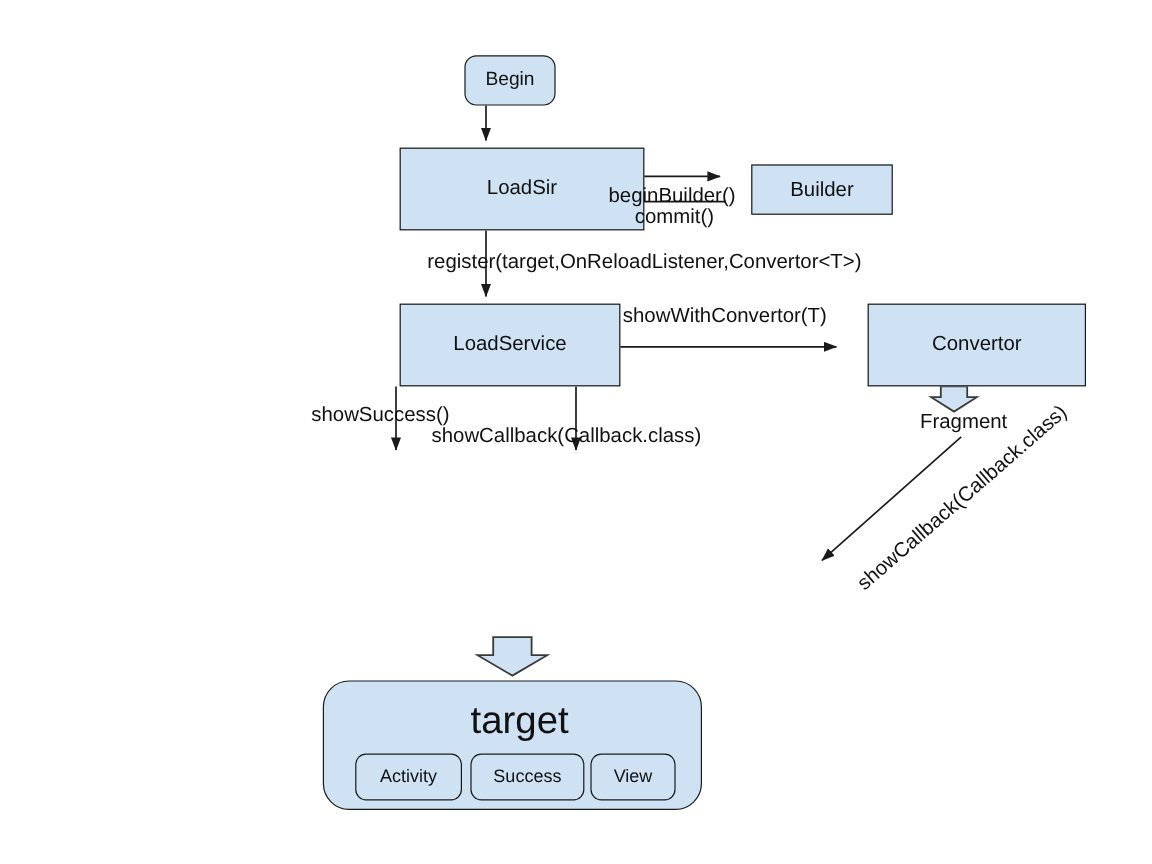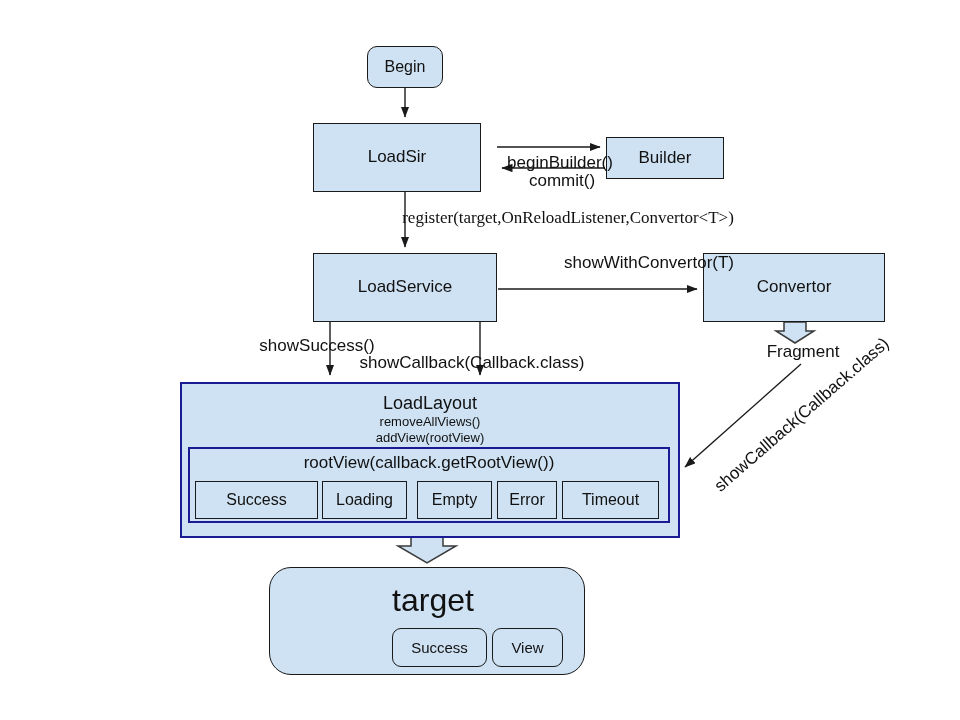--- a/index.html
+++ b/index.html
@@ -6,21 +6,21 @@
   #canvas{
     position:relative;width:960px;height:720px;background:#ffffff;overflow:hidden;
     font-family:"Liberation Sans",sans-serif;color:var(--text,#111);
   }
   #arrow-layer{position:absolute;left:0;top:0;width:960px;height:720px;pointer-events:none;}
   .node{
     position:absolute;box-sizing:border-box;
     background:var(--node-fill,#cfe2f3);
     border:1.6px solid var(--node-border,#1a1a1a);
     display:flex;align-items:center;justify-content:center;
-    font-size:17px;line-height:1.1;text-align:center;
+    font-size:17px;line-height:1.1;text-align:center;margin-left:20px;
   }
   .rounded{border-radius:10px;}
   .edge-label{
     position:absolute;white-space:nowrap;font-size:17px;
     transform:translate(-50%,-50%);
   }
   .edge-label.rotated{transform:translate(-50%,-50%) rotate(-41deg);}
   .layout-box{
     position:absolute;box-sizing:border-box;
     background:var(--node-fill,#cfe2f3);
@@ -66,51 +66,38 @@
     <line x1="498" y1="289" x2="697" y2="289" stroke="#1a1a1a" stroke-width="1.4" marker-end="url(#arr)"></line>
     <line x1="330" y1="322" x2="330" y2="375" stroke="#1a1a1a" stroke-width="1.4" marker-end="url(#arr)"></line>
     <line x1="480" y1="322" x2="480" y2="375" stroke="#1a1a1a" stroke-width="1.4" marker-end="url(#arr)"></line>
     <line x1="801" y1="364" x2="685" y2="467" stroke="#1a1a1a" stroke-width="1.4" marker-end="url(#arr)"></line>
     <polygon points="784,322 806,322 806,331 814,331 795,343 776,331 784,331" fill="#cfe2f3" stroke="#3a3a3a" stroke-width="1.5"></polygon>
     <polygon points="411,531 443,531 443,546 456,546 427,563 398,546 411,546" fill="#cfe2f3" stroke="#3a3a3a" stroke-width="1.5"></polygon>
   </svg>
 
   <div class="node rounded" style="left:367px;top:46px;width:76px;height:42px;font-size:16px;">Begin</div>
 
-  <div class="node" style="left:313px;top:123px;width:168px;height:69px;">LoadSir</div>
+  <div class="node" style="left:313px;top:123px;width:204px;height:69px;">LoadSir</div>
 
   <div class="node" style="left:606px;top:137px;width:118px;height:42px;">Builder</div>
 
   <div class="node" style="left:703px;top:253px;width:182px;height:69px;">Convertor</div>
 
   <div class="node" style="left:313px;top:253px;width:184px;height:69px;">LoadService</div>
 
   <div class="edge-label" style="left:560px;top:115px;margin-top:48px;">beginBuilder()</div>
   <div class="edge-label" style="left:562px;top:181px;">commit()</div>
-  <div class="edge-label" style="left:568px;top:218px;font-family:Liberation Serif, serif;">register(target,OnReloadListener,Convertor&lt;T&gt;)</div>
-  <div class="edge-label" style="left:604px;top:263px;margin-left:45px;">showWithConvertor(T)</div>
+  <div class="edge-label" style="left:537px;top:218px;">register(target,OnReloadListener,Convertor&lt;T&gt;)</div>
+  <div class="edge-label" style="left:604px;top:263px;">showWithConvertor(T)</div>
   <div class="edge-label" style="left:317px;top:346px;">showSuccess()</div>
   <div class="edge-label" style="left:472px;top:363px;">showCallback(Callback.class)</div>
   <div class="edge-label" style="left:803px;top:352px;">Fragment</div>
   <div class="edge-label rotated" style="left:802px;top:415px;">showCallback(Callback.class)</div>
 
-  <div class="layout-box" style="left:180px;top:382px;width:500px;height:156px;">
-    <div class="layout-title">LoadLayout</div>
-    <div class="layout-method">removeAllViews()</div>
-    <div class="layout-method">addView(rootView)</div>
-
-    <div class="layout-box" style="left:6px;top:63px;width:482px;height:76px;">
-      <div class="rootview-title">rootView(callback.getRootView())</div>
-      <div class="callback-box" style="left:5px;width:123px;">Success</div>
-      <div class="callback-box" style="left:132px;width:85px;">Loading</div>
-      <div class="callback-box" style="left:227px;width:75px;">Empty</div>
-      <div class="callback-box" style="left:307px;width:60px;">Error</div>
-      <div class="callback-box" style="left:372px;width:97px;">Timeout</div>
-    </div>
-  </div>
 
   <div class="target-box">
     <div class="target-title">target</div>
+    <div class="target-item" style="left:26px;width:89px;">Activity</div>
     <div class="target-item" style="left:122px;width:95px;">Success</div>
     <div class="target-item" style="left:222px;width:71px;">View</div>
   </div>
 
 </div>
 
 </body></html>

